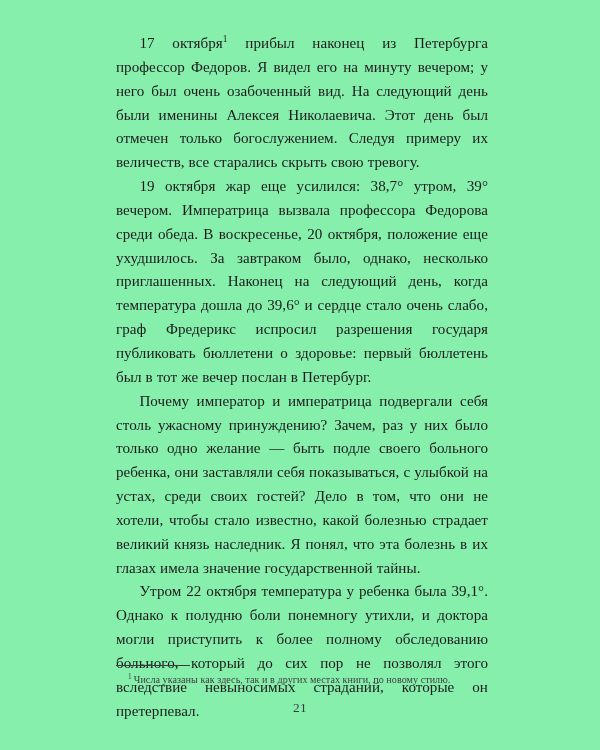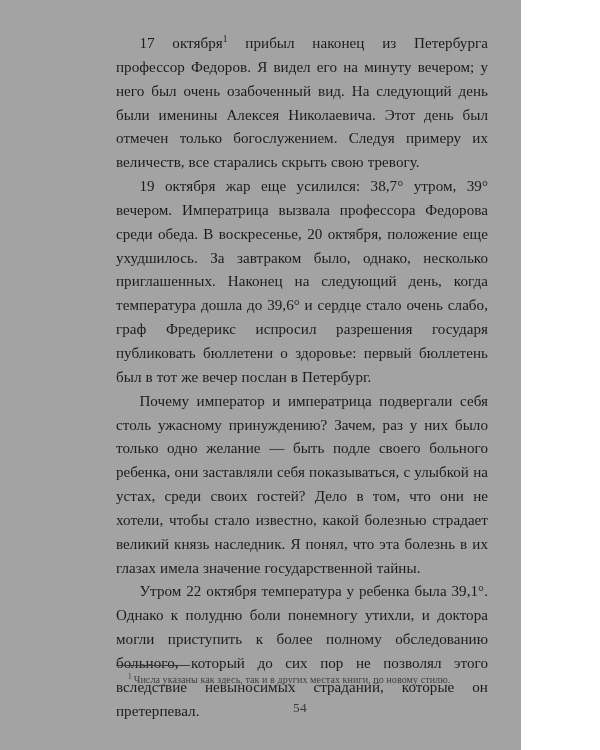--- a/index.html
+++ b/index.html
@@ -10,23 +10,23 @@
   }
   body {
     width: 600px;
     height: 750px;
     overflow: hidden;
     font-family: "Liberation Serif", "DejaVu Serif", serif;
     color: #1a1a1a;
   }
   .page {
     position: relative;
-    width: 521px;
+    width: 600px;
     height: 750px;
-    background: #a3a3a3;
+    background: #86efac;
     text-decoration: underline;
   }
   .text-block {
     position: absolute;
     left: 116px;
     top: 32px;
     width: 372px;
   }
   p.para {
     margin: 0;
@@ -102,15 +102,15 @@
 
     <p class="para">Утром 22 октября температура у ребенка была 39,1°. Однако к полудню боли понемногу утихли, и доктора могли приступить к более полному обследованию больного, который до сих пор не позволял этого вследствие невыносимых страданий, которые он претерпевал.</p>
 
   </div>
 
   <div class="footnote-area">
     <div class="fn-rule"></div>
     <p class="fn-text"><sup>1</sup><span>Числа указаны как здесь, так и в других местах книги, по новому стилю.</span></p>
   </div>
 
-  <div class="folio">54</div>
+  <div class="folio">21</div>
 
 </div>
 
 </body></html>

